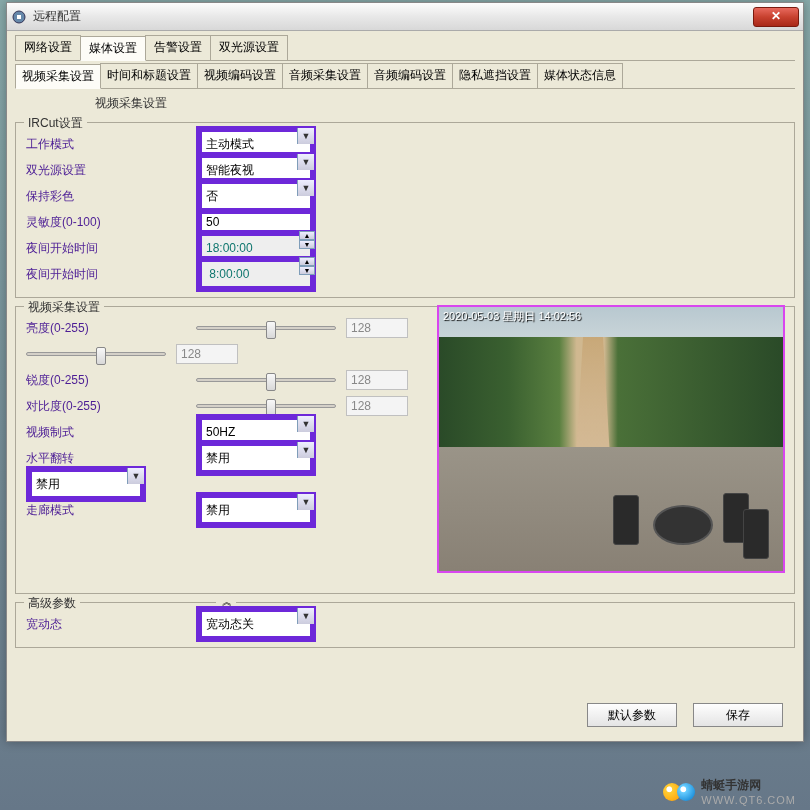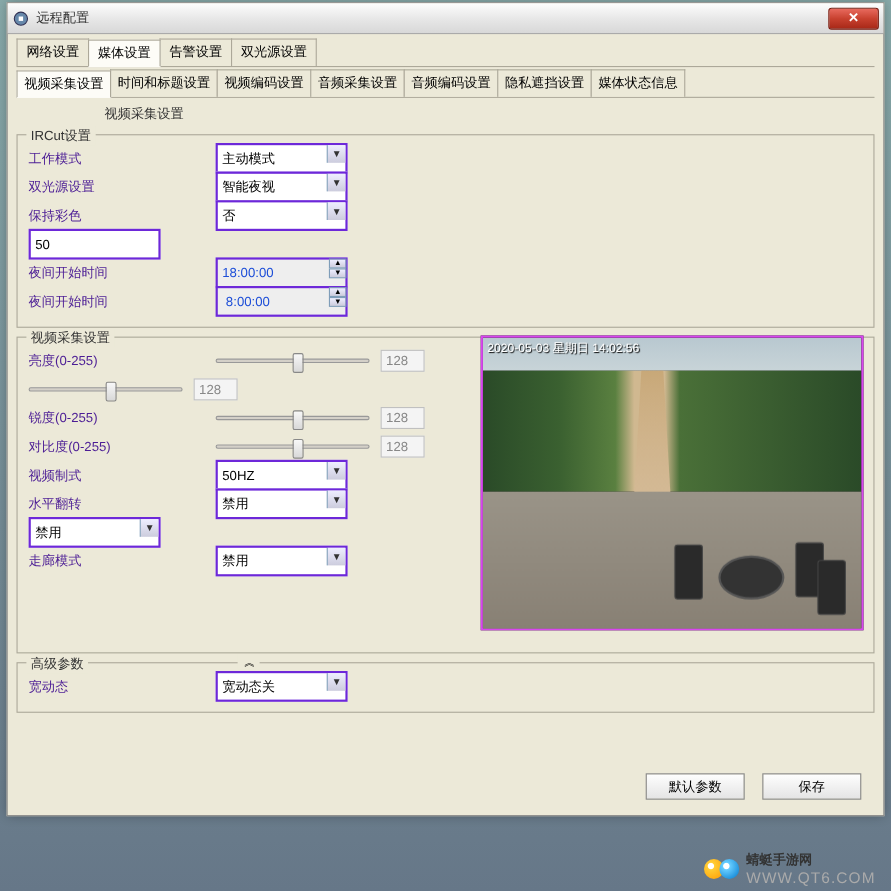--- a/index.html
+++ b/index.html
@@ -47,46 +47,46 @@
   position: absolute; top: -8px; left: 8px; background: #ece9d8; padding: 0 4px; color: #333;
 }
 .groupbox.collapsible .collapse-btn {
   position: absolute; top: -8px; left: 200px; background: #ece9d8; padding: 0 6px;
   font-size: 10px; letter-spacing: -2px; cursor: pointer;
 }
 
 .form-row { display: flex; align-items: center; height: 26px; }
 .form-label { width: 170px; color: #4c1d95; }
 .select, .textin, .timein {
-  width: 120px; height: 20px; border: 2px solid #6d28d9; background: #fff;
+  width: 120px; height: 20px; border: 6px solid #6d28d9; background: #fff;
   padding: 12px 4px; font-size: 12px;
 }
 .select { appearance: none; background: #fff; padding-right: 18px; }
 .select-wrap { position: relative; display: inline-block; width: 120px; }
 .select-wrap::after {
   content: "▼"; position: absolute; right: 2px; top: 2px; width: 16px; height: 16px;
   background: linear-gradient(to bottom,#eef,#ccd); border-left:1px solid #7f9db9;
   text-align:center; font-size:9px; line-height:16px; pointer-events:none; color:#333;
 }
-.timein.disabled { background: #eee; color: #1d4ed8; }
+.timein.disabled { background: #eee; color: #0f766e; }
 .time-wrap { position: relative; display:inline-block; width:120px; }
 .time-wrap .spin { position:absolute; right:1px; top:1px; width:16px; height:18px; display:flex; flex-direction:column; }
 .time-wrap .spin div { flex:1; background:linear-gradient(#eef,#ccd); border:1px solid #7f9db9; font-size:7px; text-align:center; line-height:7px; }
 
 .slider-row { display: flex; align-items: center; height: 26px; }
 .slider-track {
   width: 140px; height: 4px; background: #d4d0c8; border: 1px solid #999;
   border-radius: 2px; position: relative; margin-right: 10px;
 }
 .slider-thumb {
   position: absolute; top: -6px; width: 10px; height: 18px;
   background: linear-gradient(to bottom,#f8f8f8,#d8d8d8); border:1px solid #888; border-radius:2px;
 }
 .slider-value {
-  width: 40px; height: 20px; border: 1px solid #c0c0c0; background: #f4f4f4;
+  width: 62px; height: 20px; border: 1px solid #c0c0c0; background: #f4f4f4;
   padding: 1px 4px; color: #888; text-align: left;
 }
 
 .preview {
   position: absolute; right: 18px; top: 302px; width: 348px; height: 268px;
   background: #222; border: 2px solid #d946ef; overflow:hidden;
 }
 .preview-sky { height: 30px; background: linear-gradient(#b8c8d0,#c8d4d8); }
 .preview-green1 { height: 110px; background: linear-gradient(90deg,#2a4a28 0%, #3a6030 20%, #5a8040 35%, #d0b890 40%, #d0b890 48%, #4a7038 52%, #2a4a28 100%); position:relative; }
 .preview-path { position:absolute; left:42%; top:0; width:20px; height:100%; background:linear-gradient(#c8a878,#d8c0a0); transform: perspective(100px) rotateX(30deg); transform-origin: top; }
@@ -99,21 +99,21 @@
 .footer { position: absolute; bottom: 14px; right: 20px; display: flex; gap: 16px; }
 .btn {
   width: 90px; height: 24px; background: linear-gradient(#fefefe,#e4e4e4);
   border: 1px solid #888; cursor: pointer; text-align:center; line-height:22px;
 }
 
 .watermark {
   position: absolute; right: 14px; bottom: 4px; display:flex; align-items:center; gap:6px;
 }
 .watermark-text { font-size: 12px; font-weight: bold; color: #333; }
-.watermark-sub { font-size: 14px; color: #aaa; letter-spacing: 1px; }
+.watermark-sub { font-size: 11px; color: #aaa; letter-spacing: 1px; }
 .watermark-logo { display:flex; }
 .watermark-logo span { width:18px; height:18px; border-radius:50%; display:inline-block; position:relative; }
 .watermark-logo span:first-child { background: radial-gradient(circle at 35% 35%, #fff 0%, #fff 15%, #ffcc33 20%, #ff9900 100%); margin-right:-4px; }
 .watermark-logo span:last-child { background: radial-gradient(circle at 35% 35%, #fff 0%, #fff 15%, #66ccff 20%, #0077cc 100%); }
 </style>
 </head>
 <body>
 
 <div class="window">
 
@@ -158,20 +158,21 @@
       </div>
       <div class="form-row">
         <div class="form-label">双光源设置</div>
         <div class="select-wrap"><input class="select" readonly="" value="智能夜视" style=""></div>
       </div>
       <div class="form-row">
         <div class="form-label">保持彩色</div>
         <div class="select-wrap"><input class="select" readonly="" value="否" style=""></div>
       </div>
       <div class="form-row">
+        <div class="form-label">灵敏度(0-100)</div>
         <input class="textin" value="50" style="">
       </div>
       <div class="form-row">
         <div class="form-label">夜间开始时间</div>
         <div class="time-wrap"><input class="timein disabled" readonly="" value="18:00:00" style=""><div class="spin">
               <div>▲</div>
               <div>▼</div>
             </div></div>
       </div>
       <div class="form-row">

